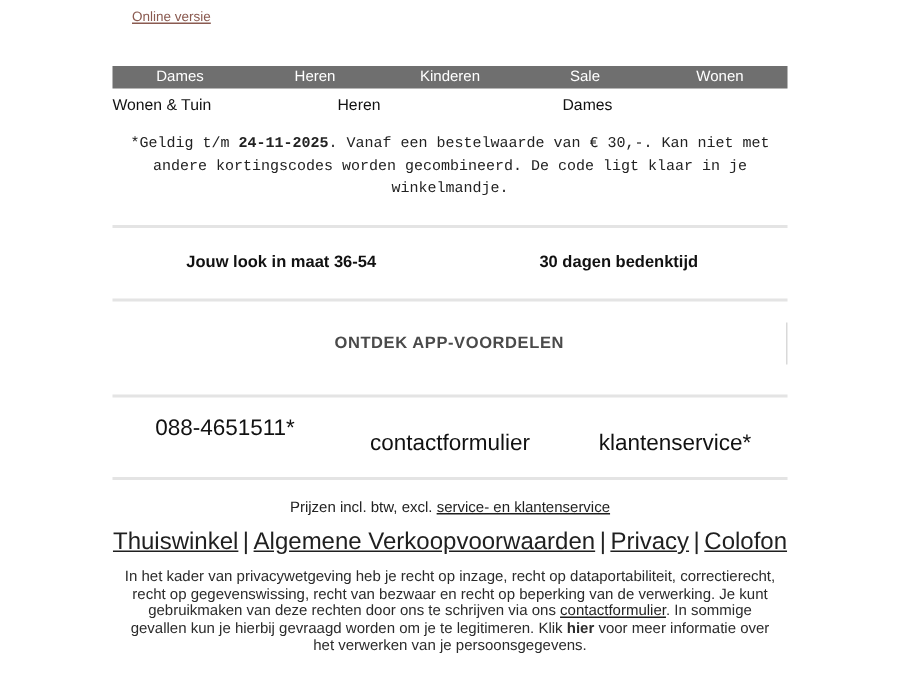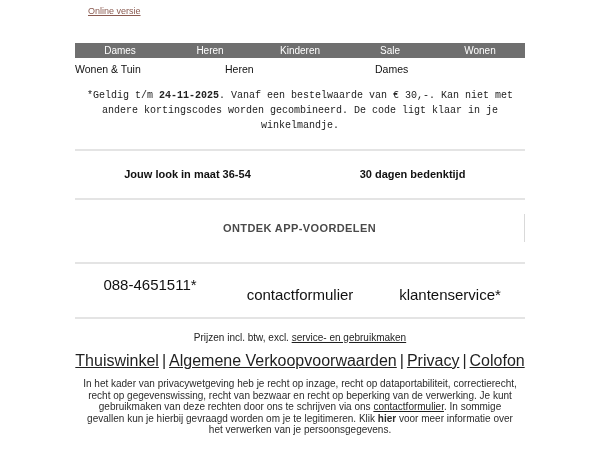--- a/index.html
+++ b/index.html
@@ -166,19 +166,19 @@
   <div class="contact">
     <div class="contact-cols">
       <div class="contact-col">088-4651511*</div>
       <div class="contact-col low">contactformulier</div>
       <div class="contact-col low">klantenservice*</div>
     </div>
   </div>
 
   <hr class="divider">
 
-  <p class="prices"><span>Prijzen incl. btw, excl. </span><span class="link">service- en gebruikmaken</span></p>
+  <p class="prices"><span>Prijzen incl. btw, excl. </span><span class="link">service- en klantenservice</span></p>
 
   <p class="flinks"><span class="link">Thuiswinkel</span><span class="sep">|</span><span class="link">Algemene Verkoopvoorwaarden</span><span class="sep">|</span><span class="link">Privacy</span><span class="sep">|</span><span class="link">Colofon</span></p>
 
   <p class="privacy"><span>In het kader van privacywetgeving heb je recht op inzage, recht op dataportabiliteit, correctierecht, recht op gegevenswissing, recht van bezwaar en recht op beperking van de verwerking. Je kunt gebruikmaken van deze rechten door ons te schrijven via ons </span><span class="link">contactformulier</span><span>. In sommige gevallen kun je hierbij gevraagd worden om je te legitimeren. Klik </span><span class="bold-link">hier</span><span> voor meer informatie over het verwerken van je persoonsgegevens.</span></p>
 
 </div>
 
 </body></html>

